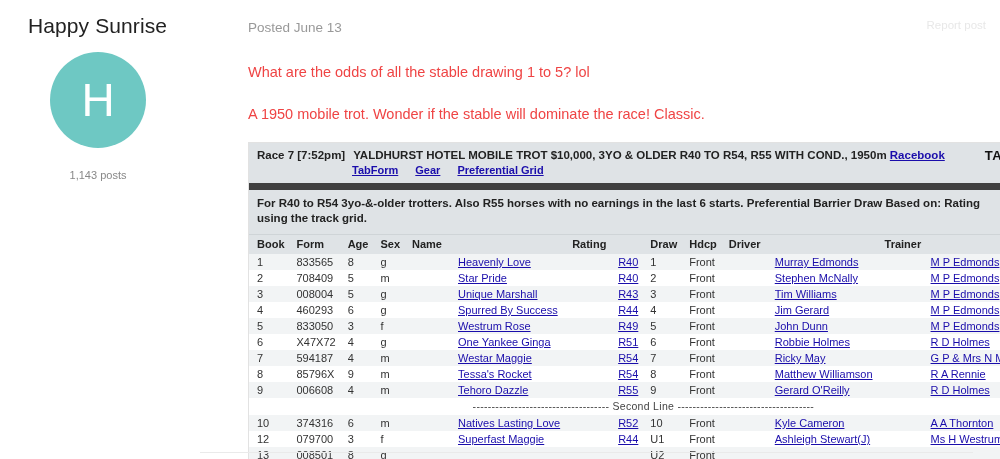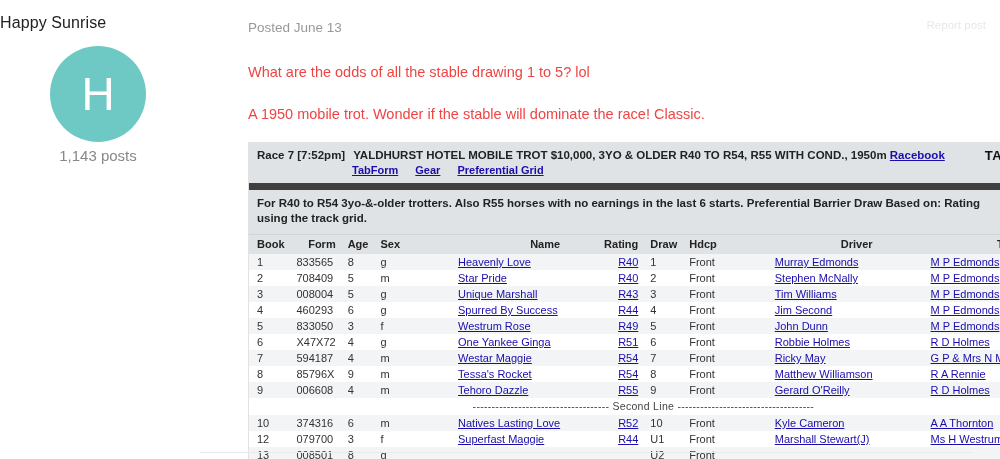--- a/index.html
+++ b/index.html
@@ -19,24 +19,25 @@
 
   
   .author-col {
     position: absolute;
     left: 0; top: 0;
     width: 196px;
     padding-top: 14px;
     text-align: center;
   }
   .author-name {
-    font-size: 16px;
+    font-size: 21px;
     color: #222;
     font-weight: normal;
     text-align: left;
+    padding-left: 28px;
     margin-bottom: 14px;
     letter-spacing: .1px;
   }
   .avatar {
     width: 96px; height: 96px;
     border-radius: 50%;
     background: #6ec8c3;
     color: #fff;
     margin: 6px auto 0 auto;
     font-size: 46px;
@@ -61,22 +62,22 @@
     background: #3aa757;
     color: #fff;
     font-size: 9px;
     line-height: 11px;
     text-align: center;
     margin-right: 3px;
     position: relative;
     top: 1px;
   }
   .posts-count {
-    margin-top: 5px;
-    font-size: 15px;
+    margin-top: 21px;
+    font-size: 11px;
     color: #888;
   }
 
   
   .post-col {
     position: absolute;
     left: 196px; top: 0;
     width: 804px; height: 459px;
     padding: 18px 26px 0 4px;
     margin-left: 48px;
@@ -163,21 +164,21 @@
     color: #222;
     border-top: 7px solid #404040;
   }
   table.rc-table {
     width: 100%;
     border-collapse: collapse;
     font-size: 11px;
   }
   table.rc-table thead th {
     background: #dfe3e6;
-    text-align: right;
+    text-align: left;
     font-weight: bold;
     padding: 3px 4px 4px 8px;
     border-top: 1px solid #cfd4d7;
     color: #222;
     font-size: 11px;
   }
   table.rc-table td {
     padding: 2px 4px 2px 8px;
     vertical-align: top;
     white-space: nowrap;
@@ -319,21 +320,21 @@
 
           <tr>
             <td>4</td>
             <td>460293</td>
             <td>6</td>
             <td>g</td>
             <td><a class="u" href="#">Spurred By Success</a></td>
             <td><a class="u" href="#">R44</a></td>
             <td>4</td>
             <td>Front</td>
-            <td><a class="u" href="#">Jim Second</a></td>
+            <td><a class="u" href="#">Jim Gerard</a></td>
             <td><a class="u" href="#">M P Edmonds</a></td>
           </tr>
 
           <tr>
             <td>5</td>
             <td>833050</td>
             <td>3</td>
             <td>f</td>
             <td><a class="u" href="#">Westrum Rose</a></td>
             <td><a class="u" href="#">R49</a></td>
@@ -415,21 +416,21 @@
 
           <tr>
             <td>12</td>
             <td>079700</td>
             <td>3</td>
             <td>f</td>
             <td><a class="u" href="#">Superfast Maggie</a></td>
             <td><a class="u" href="#">R44</a></td>
             <td>U1</td>
             <td>Front</td>
-            <td><a class="u" href="#">Marshall Stewart(J)</a></td>
+            <td><a class="u" href="#">Ashleigh Stewart(J)</a></td>
             <td><a class="u" href="#">Ms H Westrum</a></td>
           </tr>
 
           <tr>
             <td>13</td>
             <td>008501</td>
             <td>8</td>
             <td>g</td>
             <td></td>
             <td></td>

